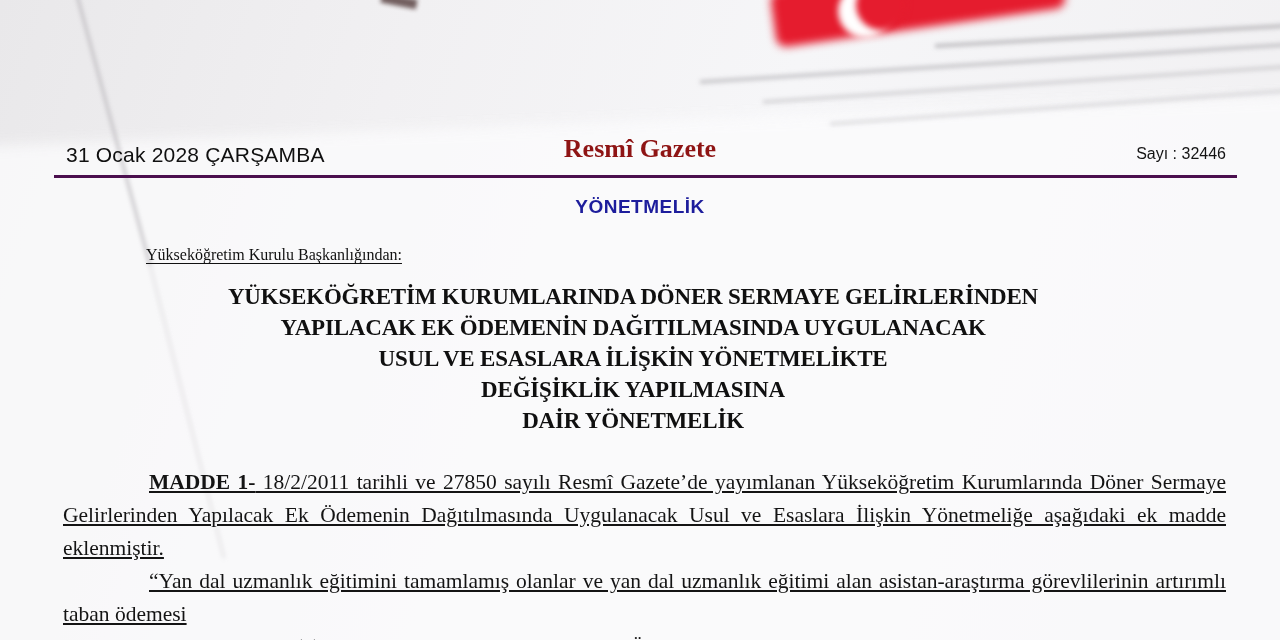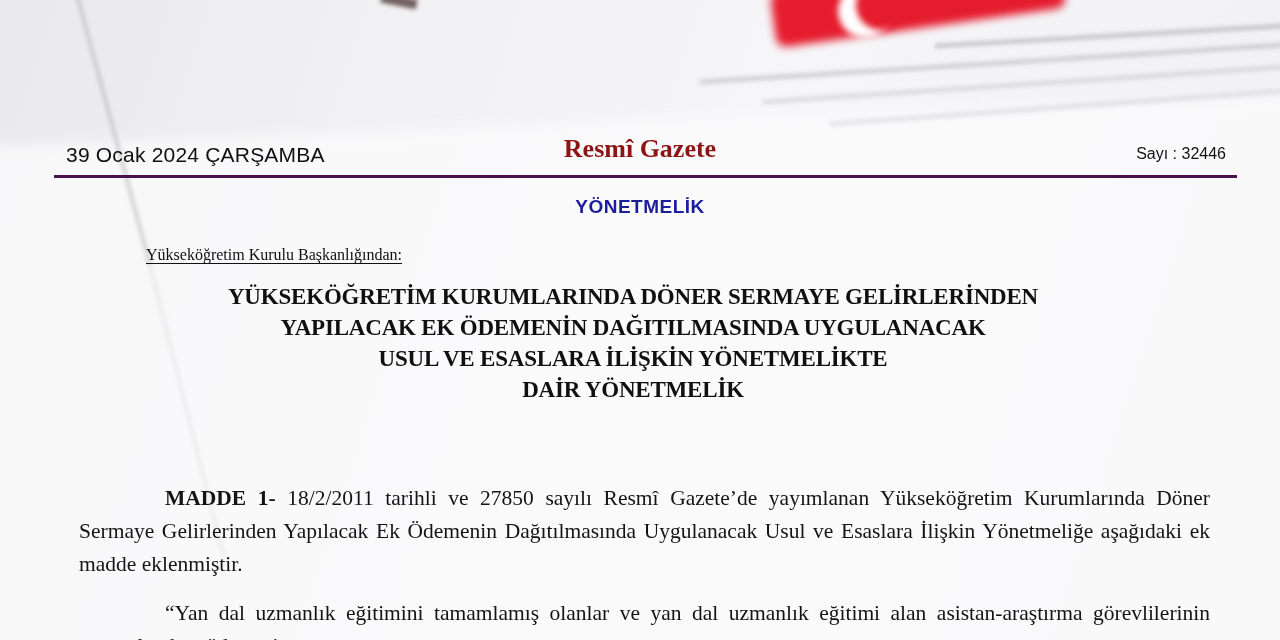--- a/index.html
+++ b/index.html
@@ -15,21 +15,21 @@
   
   .content{position:absolute;inset:0;color:#161616;}
   .masthead-date{position:absolute;left:66px;top:143px;font-family:"Liberation Sans",sans-serif;font-size:21px;letter-spacing:.2px;color:#101010;}
   .gazette-title{position:absolute;left:0;right:0;top:134px;text-align:center;font-family:"Liberation Serif",serif;font-weight:bold;font-size:26px;color:#8e1414;}
   .issue-no{position:absolute;right:54px;top:145px;font-family:"Liberation Sans",sans-serif;font-size:16px;color:#141414;}
   .masthead-rule{position:absolute;left:54px;top:175px;width:1183px;height:3px;background:#4b0f4e;}
   .section-heading{position:absolute;left:0;right:0;top:196px;text-align:center;font-family:"Liberation Sans",sans-serif;font-weight:bold;font-size:19px;letter-spacing:.5px;color:#1d1d9c;}
   .issuer-line{position:absolute;left:146px;top:246px;font-size:16px;text-decoration:underline;text-underline-offset:3px;color:#111;}
   .doc-title{position:absolute;left:0;right:14px;top:281px;text-align:center;font-weight:bold;font-size:23px;line-height:31px;letter-spacing:-0.2px;color:#101010;}
   .body-text{position:absolute;left:63px;top:466px;width:1163px;font-size:21.5px;line-height:33px;text-align:justify;color:#141414;}
-  .body-text p{margin:16px;text-indent:86px;}
+  .body-text p{margin:0;text-indent:86px;text-decoration:underline;}
   .lead{font-weight:bold;}
 </style>
 </head>
 <body>
 
 <div id="canvas">
 
   <div class="bg-layer">
     <div class="paper-sheet"></div>
     <svg width="1280" height="640" style="position:absolute;inset:0">
@@ -50,32 +50,33 @@
     <div class="corner-sliver"></div>
     <div>
       <div class="flag-red"></div>
       <div class="flag-crescent-white"></div>
       <div class="flag-crescent-red"></div>
     </div>
   </div>
 
   <div class="content">
 
-    <div class="masthead-date">39 Ocak 2024 ÇARŞAMBA</div>
+    <div class="masthead-date">31 Ocak 2028 ÇARŞAMBA</div>
     <div class="gazette-title">Resmî Gazete</div>
     <div class="issue-no">Sayı : 32446</div>
     <div class="masthead-rule"></div>
     <div class="section-heading">YÖNETMELİK</div>
 
     <div class="issuer-line">Yükseköğretim Kurulu Başkanlığından:</div>
 
     <div class="doc-title">
       <div>YÜKSEKÖĞRETİM KURUMLARINDA DÖNER SERMAYE GELİRLERİNDEN</div>
       <div>YAPILACAK EK ÖDEMENİN DAĞITILMASINDA UYGULANACAK</div>
       <div>USUL VE ESASLARA İLİŞKİN YÖNETMELİKTE</div>
+      <div>DEĞİŞİKLİK YAPILMASINA</div>
       <div>DAİR YÖNETMELİK</div>
     </div>
 
     <div class="body-text">
       <p><span class="lead">MADDE 1-</span><span> 18/2/2011 tarihli ve 27850 sayılı Resmî Gazete’de yayımlanan Yükseköğretim Kurumlarında Döner Sermaye Gelirlerinden Yapılacak Ek Ödemenin Dağıtılmasında Uygulanacak Usul ve Esaslara İlişkin Yönetmeliğe aşağıdaki ek madde eklenmiştir.</span></p>
       <p><span class="lead"></span><span>“Yan dal uzmanlık eğitimini tamamlamış olanlar ve yan dal uzmanlık eğitimi alan asistan-araştırma görevlilerinin artırımlı taban ödemesi</span></p>
       <p><span class="lead">EK MADDE 1-</span><span> (1) Bu Yönetmeliğin Ek-1 Tablosunda Ödeme Kapsamı</span></p>
     </div>
 
   </div>

